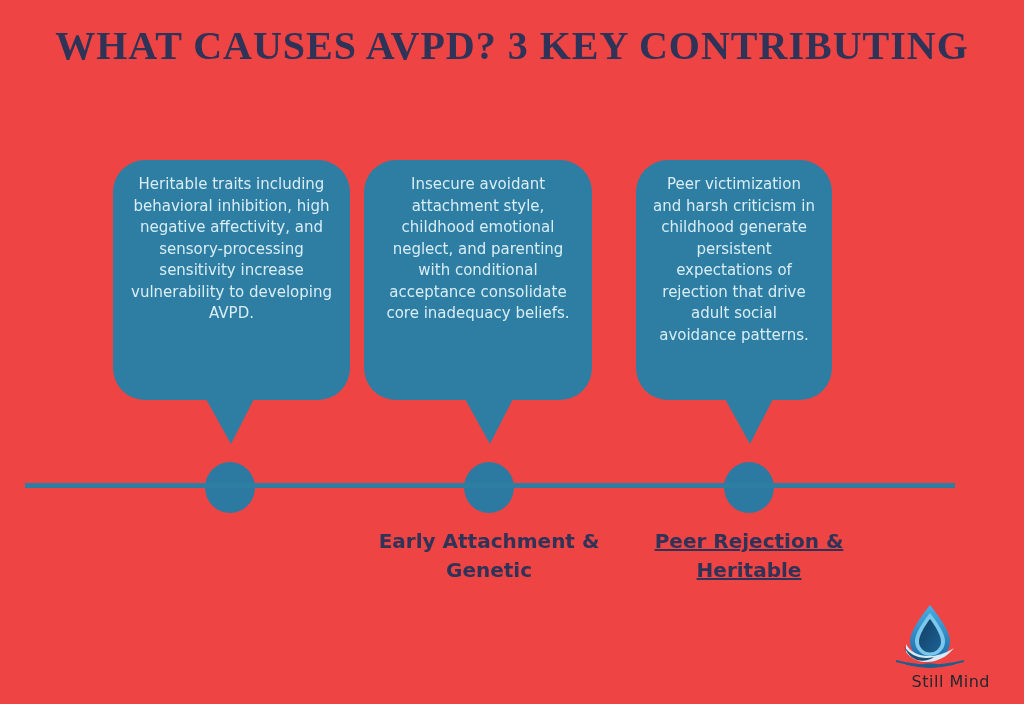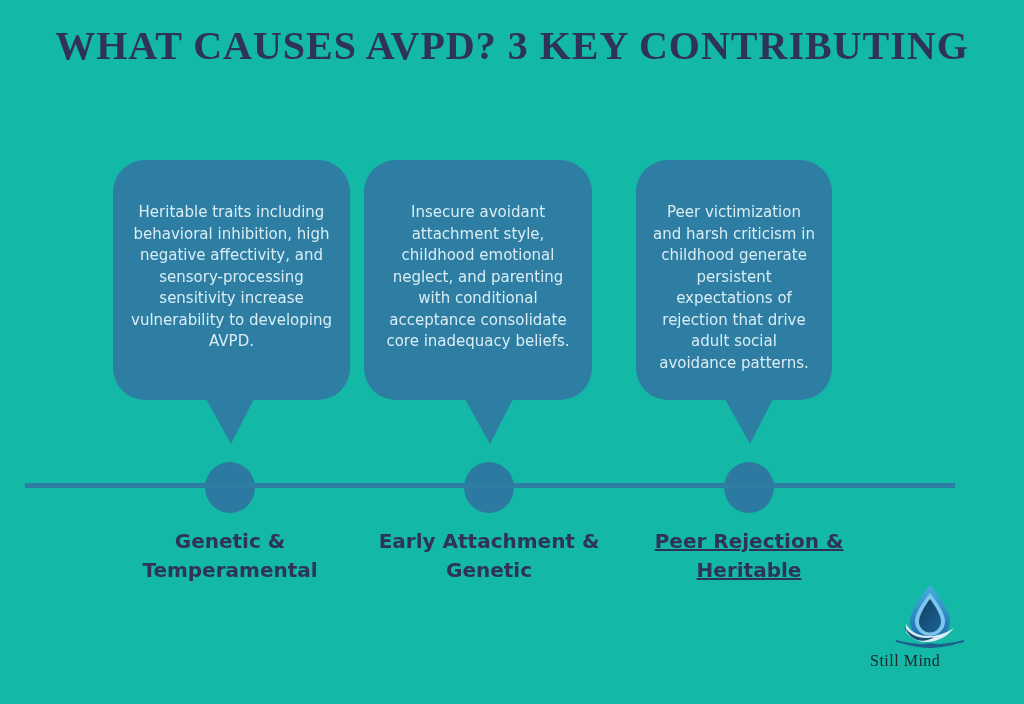--- a/index.html
+++ b/index.html
@@ -3,21 +3,21 @@
 <meta charset="utf-8">
 <style>
   * { margin: 0; padding: 0; box-sizing: border-box; }
   html, body { width: 1024px; height: 704px; overflow: hidden; }
   body { font-family: "DejaVu Sans", sans-serif; }
 
   .canvas {
     position: relative;
     width: 1024px;
     height: 704px;
-    background: #14b8a6;
+    background: #ef4444;
   }
 
   
   .title {
     position: absolute;
     top: 18px;
     left: 0;
     width: 1024px;
     text-align: center;
     font-family: "Liberation Serif", serif;
@@ -30,21 +30,21 @@
 
   
   .bubble {
     position: absolute;
     top: 160px;
     height: 240px;
     background: #2e7ea4;
     border-radius: 32px;
     color: #d9edf4;
     text-align: center;
-    padding: 42px 15px 0 15px;
+    padding: 14px 15px 0 15px;
     font-size: 15px;
     line-height: 21.5px;
   }
   .b1 { left: 113px; width: 237px; }
   .b2 { left: 364px; width: 228px; }
   .b3 { left: 636px; width: 196px; }
 
   .tail {
     position: absolute;
     top: 399px;
@@ -90,24 +90,23 @@
     color: #2e3357;
   }
   .l1 { left: 110px; }
   .l2 { left: 369px; }
   .l3 { left: 629px; text-decoration: underline; }
 
   
   .logo {
     position: absolute;
     left: 870px;
-    top: 584px;
+    top: 604px;
     width: 120px;
-    text-align: left;
-    font-family: Liberation Serif, serif;
+    text-align: right;
   }
   .logo svg { display: block; margin: 0 auto; }
   .logo-text {
     margin-top: 2px;
     font-size: 16px;
     color: #21282e;
     letter-spacing: 0.5px;
   }
 </style>
 </head>
@@ -117,24 +116,20 @@
 
   <h1 class="title">
     <span>WHAT CAUSES AVPD? 3 KEY CONTRIBUTING</span><br>
   </h1>
 
   <div class="bubble b1">
     <p>Heritable traits including behavioral inhibition, high negative affectivity, and sensory-processing sensitivity increase vulnerability to developing AVPD.</p>
   </div>
   <div class="tail t1"></div>
   <div class="dot d1"></div>
-  <div class="factor-label l1">
-    <span>Genetic &amp;</span><br>
-    <span>Temperamental</span>
-  </div>
 
   <div class="bubble b2">
     <p>Insecure avoidant attachment style, childhood emotional neglect, and parenting with conditional acceptance consolidate core inadequacy beliefs.</p>
   </div>
   <div class="tail t2"></div>
   <div class="dot d2"></div>
   <div class="factor-label l2">
     <span>Early Attachment &amp;</span><br>
     <span>Genetic</span>
   </div>

